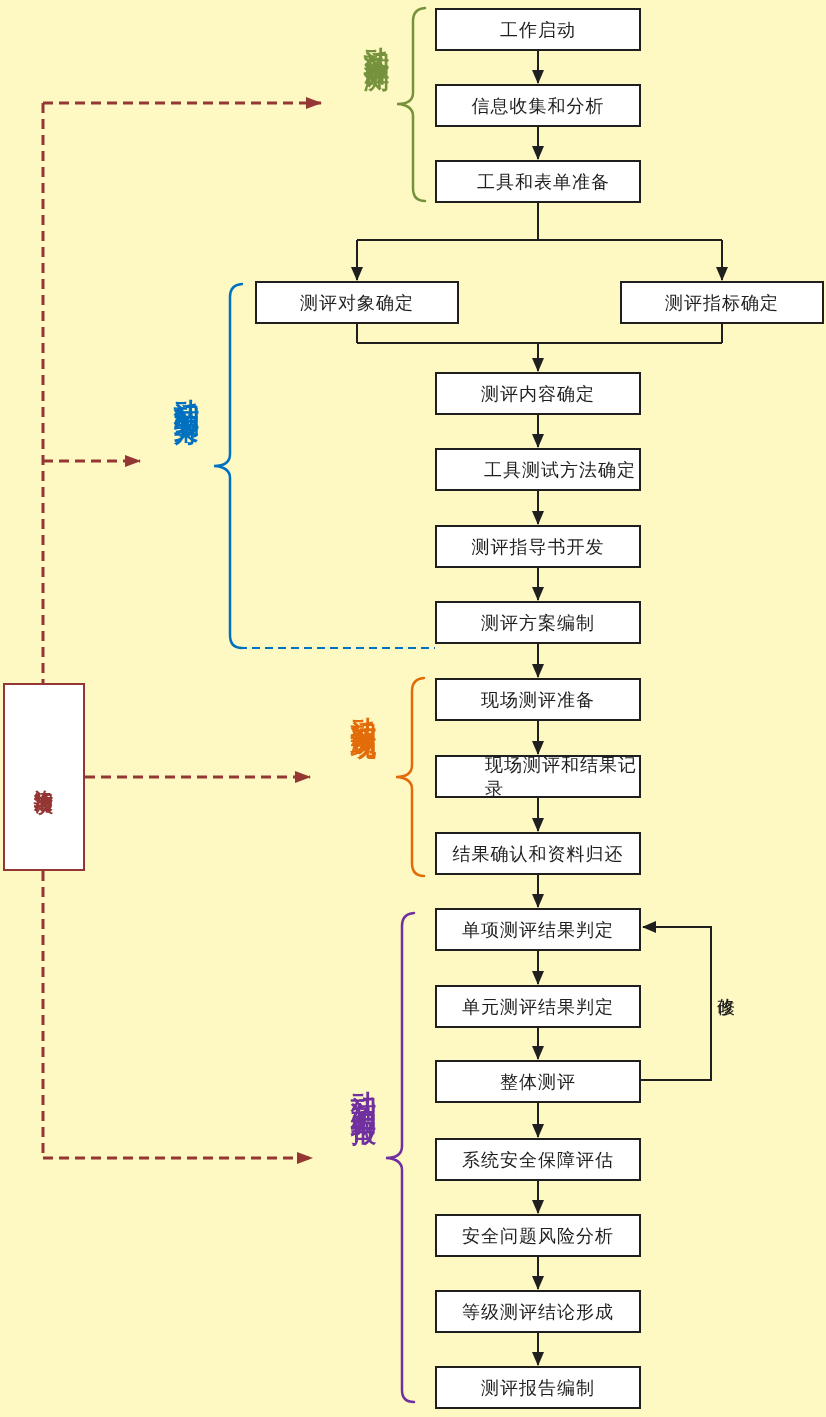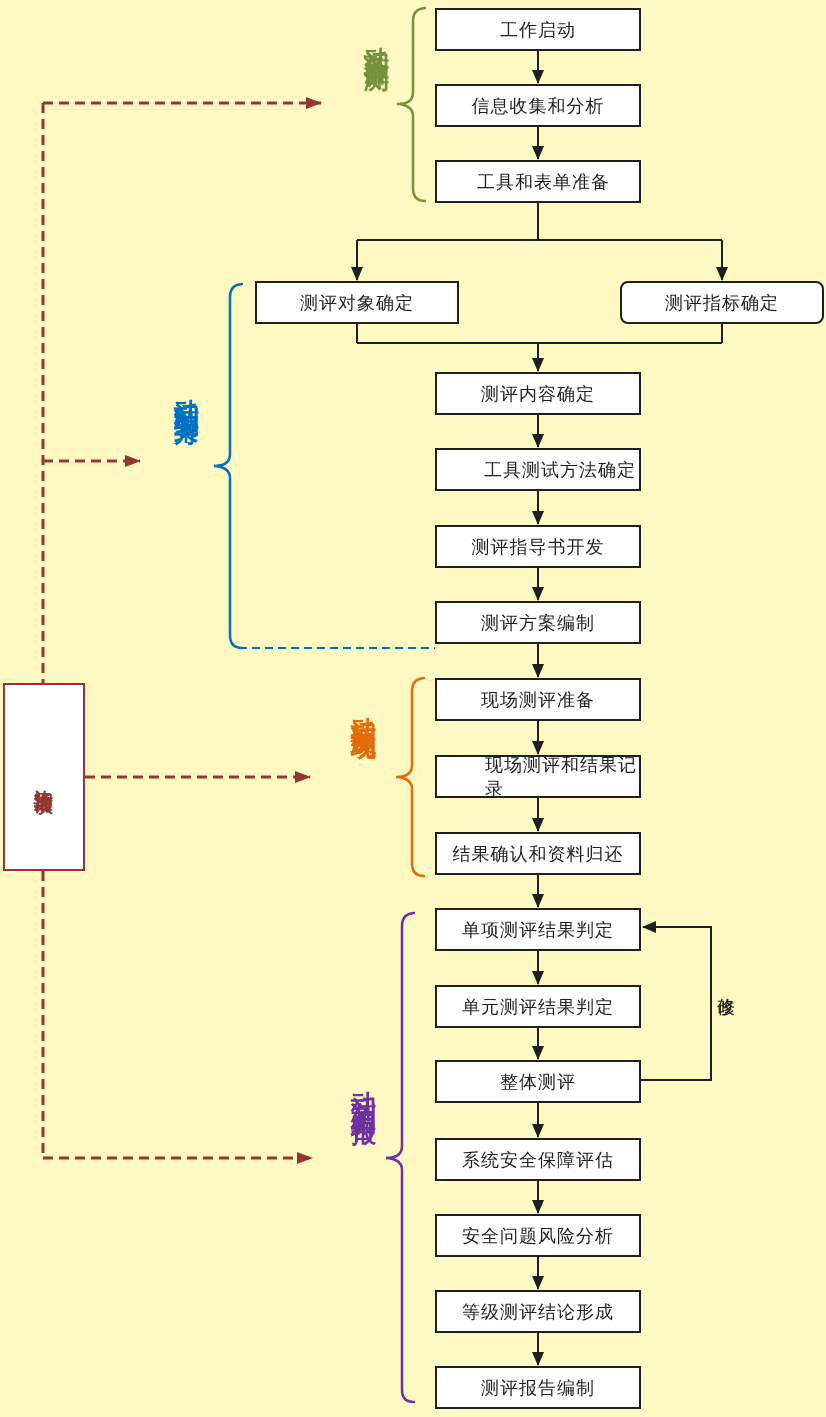--- a/index.html
+++ b/index.html
@@ -129,21 +129,21 @@
     <span class="vtext side-text">沟通与洽谈</span>
   </div>
 
   <div class="feedback-label vtext">修改</div>
 
   <div class="node main" style="top:8px;">工作启动</div>
   <div class="node main" style="top:84px;font-family:Liberation Mono, monospace;">信息收集和分析</div>
   <div class="node main" style="top:160px;padding-left:11px;">工具和表单准备</div>
 
   <div class="node" style="left:255px;top:281px;width:204px;height:43px;">测评对象确定</div>
-  <div class="node" style="left:620px;top:281px;width:204px;height:43px;border-radius:8px;">测评指标确定</div>
+  <div class="node" style="left:620px;top:281px;width:204px;height:43px;">测评指标确定</div>
 
   <div class="node main" style="top:372px;">测评内容确定</div>
   <div class="node main" style="top:448px;padding-left:44px;">工具测试方法确定</div>
   <div class="node main" style="top:525px;">测评指导书开发</div>
   <div class="node main" style="top:601px;">测评方案编制</div>
 
   <div class="node main" style="top:678px;">现场测评准备</div>
   <div class="node main" style="top:755px;padding-left:48px;">现场测评和结果记录</div>
   <div class="node main" style="top:832px;">结果确认和资料归还</div>
 

